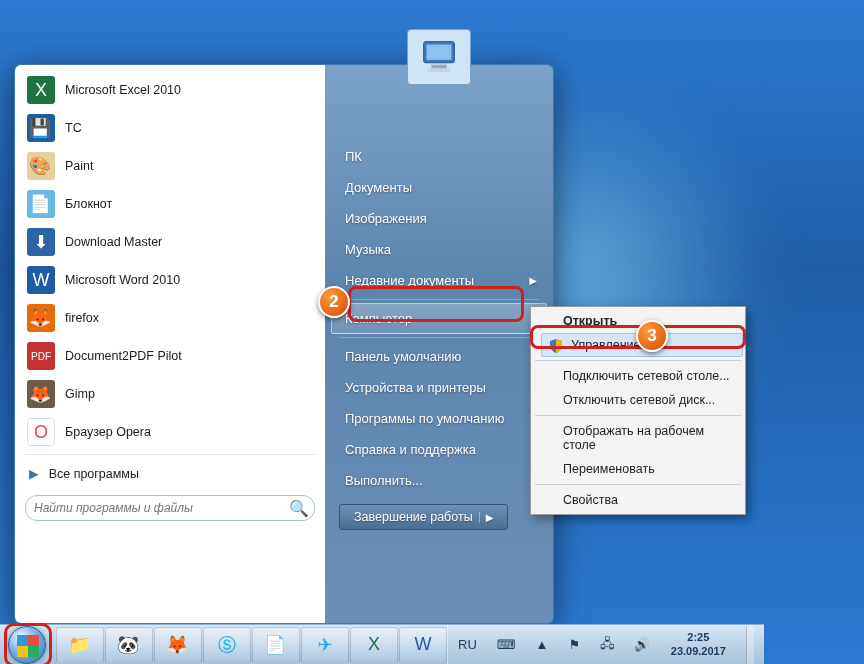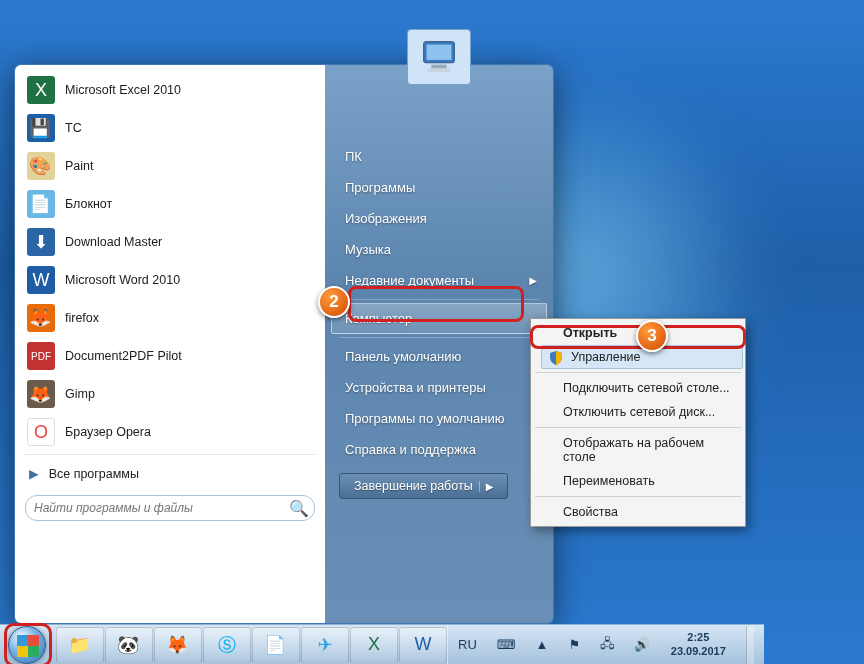--- a/index.html
+++ b/index.html
@@ -34,21 +34,21 @@
 .right-item{padding:8px 14px; font-size:13px; color:#fff; text-shadow:0 1px 2px rgba(0,0,0,.4); position:relative;}
 .right-item.hover{background:linear-gradient(to bottom, rgba(255,255,255,.28), rgba(255,255,255,.1)); border:1px solid rgba(255,255,255,.5); border-radius:2px; padding:7px 13px; }
 .right-item .arrow{position:absolute;right:10px;top:10px;font-size:10px;}
 .right-sep{height:1px;background:rgba(255,255,255,.25);margin:3px 8px;}
 .shutdown{margin-top:auto;padding:8px 8px;display:flex;}
 .shutdown-btn{background:linear-gradient(to bottom,#6d91b5,#4b6f94);border:1px solid #35557a;color:#fff;font-size:12.5px;padding:5px 14px;border-radius:3px;text-shadow:0 1px 1px rgba(0,0,0,.4);display:flex;align-items:center;gap:6px;}
 
 .callout-2{ position:absolute; border:3px solid #d02020; border-radius:8px; pointer-events:none; }
 .badge{ position:absolute; width:32px; height:32px; border-radius:50%; background:radial-gradient(circle at 35% 30%, #ff9a3c, #d34a00); border:2px solid #fff; color:#fff; font-weight:bold; font-size:17px; display:flex;align-items:center;justify-content:center; box-shadow:0 2px 5px rgba(0,0,0,.5);}
 
-.ctx-menu{ position:absolute; top:318px; left:530px; width:216px; background:#f4f4f4; border:1px solid #9a9a9a; box-shadow:3px 4px 10px rgba(0,0,0,.4); padding:2px; font-size:12.5px; color:#222;}
+.ctx-menu{ position:absolute; top:306px; left:530px; width:216px; background:#f4f4f4; border:1px solid #9a9a9a; box-shadow:3px 4px 10px rgba(0,0,0,.4); padding:2px; font-size:12.5px; color:#222;}
 .ctx-item{padding:5px 10px 5px 30px; position:relative;}
 .ctx-item.hl{background:#d7e6f7;border:1px solid #a9c3dc;padding:4px 9px 4px 29px;border-radius:2px;margin-left:8px;}
 .ctx-item .shield{position:absolute;left:6px;top:4px;width:16px;height:16px;}
 .ctx-sep{height:1px;background:#d0d0d0;margin:3px 2px;}
 </style>
 </head>
 <body>
 
 <div class="desktop-glow"></div>
 
@@ -108,31 +108,32 @@
   <div class="sm-right">
     <div class="sm-avatar">
       <svg viewBox="0 0 48 40">
           <rect x="8" y="4" width="32" height="22" rx="2" fill="#3b7ac0" stroke="#2a4f78"></rect>
           <rect x="11" y="7" width="26" height="16" fill="#8fc3ef"></rect>
           <rect x="16" y="28" width="16" height="4" fill="#9ab"></rect>
           <rect x="12" y="32" width="24" height="4" rx="1" fill="#c7d4e0"></rect>
         </svg>
     </div>
     <div class="right-item"><span>ПК</span></div>
-    <div class="right-item"><span>Программы</span></div>
+    <div class="right-item"><span>Документы</span></div>
     <div class="right-item"><span>Изображения</span></div>
     <div class="right-item"><span>Музыка</span></div>
     <div class="right-item"><span>Недавние документы</span><span class="arrow">▶</span></div>
     <div class="right-sep"></div>
     <div class="right-item hover"><span>Компьютер</span></div>
     <div class="right-sep"></div>
     <div class="right-item"><span>Панель умолчанию</span></div>
     <div class="right-item"><span>Устройства и принтеры</span></div>
     <div class="right-item"><span>Программы по умолчанию</span></div>
     <div class="right-item"><span>Справка и поддержка</span></div>
+    <div class="right-item"><span>Выполнить...</span></div>
     <div class="shutdown">
       <div class="shutdown-btn">
           <span>Завершение работы</span>
           <span style="border-left:1px solid rgba(255,255,255,.4);padding-left:6px;font-size:10px">▶</span>
         </div>
     </div>
   </div>
 </div>
 
 <div class="ctx-menu">

